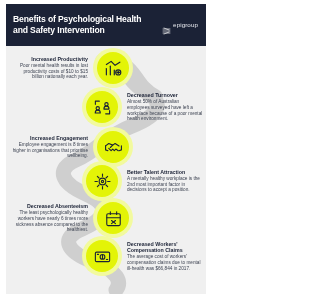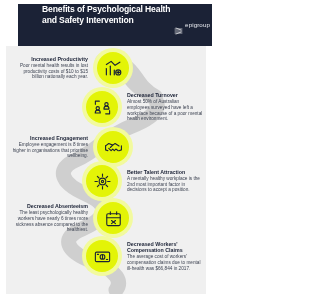--- a/index.html
+++ b/index.html
@@ -24,23 +24,23 @@
 
   
   .header {
     position: absolute;
     left: 6px;
     top: 4px;
     width: 200px;
     height: 42px;
     background: #1b2236;
     display: flex;
-    padding: 0 8px 0 24px;
+    align-items: center;
+    padding: 0 8px 0 7px;
     box-sizing: border-box;
-    margin-left: 12px;
   }
   .header-title {
     color: #ffffff;
     font-size: 8.6px;
     line-height: 10.6px;
     font-weight: bold;
     letter-spacing: -0.15px;
     flex: 1;
     white-space: pre-line;
   }

